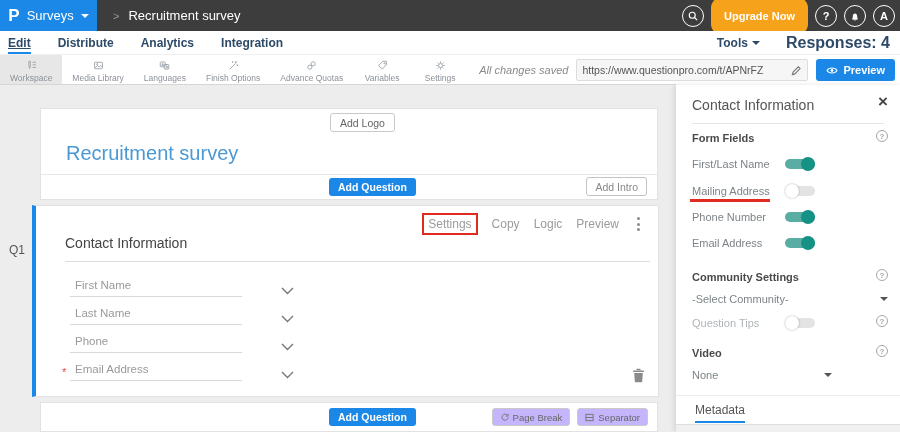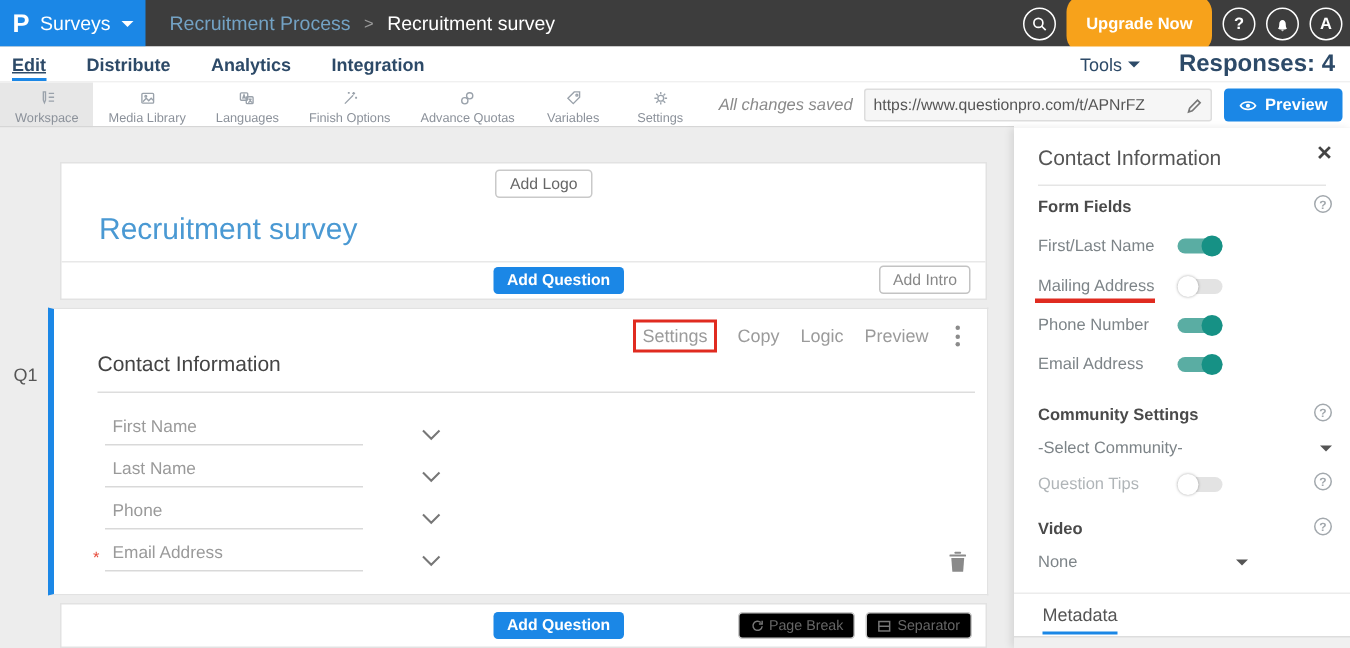--- a/index.html
+++ b/index.html
@@ -22,21 +22,21 @@
   .bc-current { color:#ffffff; }
   .topbar-right { margin-left:auto; display:flex; align-items:center; gap:7px; padding-right:5px; }
   .circle-btn { width:22px; height:22px; border:1.5px solid #fff; border-radius:50%; color:#fff; display:flex; align-items:center; justify-content:center; font-size:11px; font-weight:bold; cursor:pointer; background:transparent; }
   .upgrade-btn { height:38px; padding:0 13px; background:#f7a21b; border:none; border-radius:11px; color:#fff; font-weight:bold; font-size:11px; cursor:pointer; font-family:inherit; }
   
   .navrow { position:absolute; left:0; top:31px; width:900px; height:24px; background:#fff; display:flex; align-items:center; padding:0 8px; border-bottom:1px solid #f0f0f0; }
   .tabs { display:flex; gap:27px; height:100%; align-items:center; }
   .tab { font-size:12px; font-weight:600; color:#2d4a68; height:100%; display:flex; align-items:center; cursor:pointer; border-bottom:2px solid transparent; padding-top:2px; }
   .tab.on { border-bottom-color:#1b87e6; text-decoration:underline; }
   .nav-right { margin-left:auto; display:flex; align-items:center; gap:26px; padding-right:2px; }
-  .tools-menu { font-size:12px; font-weight:400; color:#2d4a68; display:flex; align-items:center; gap:4px; cursor:pointer;justify-content:space-between; }
+  .tools-menu { font-size:12px; font-weight:700; color:#2d4a68; display:flex; align-items:center; gap:4px; cursor:pointer;justify-content:space-between; }
   .responses { font-size:16px; font-weight:600; color:#2d4a68; cursor:pointer; }
   
   .toolbar { position:absolute; left:0; top:55px; width:900px; height:30px; background:#fff; display:flex; align-items:center; }
   .toolbar-border { position:absolute; left:0; top:84px; width:676px; height:1px; background:#d6d6d6; }
   .tb-items { display:flex; height:30px; }
   .tb-item { display:flex; flex-direction:column; align-items:center; justify-content:center; padding:2px 10px 1px; cursor:pointer; color:#9aa2ab; min-width:58px; }
   .tb-item.on { background:#e7e7e7; }
   .tb-item svg { width:13px; height:13px; stroke:#9aa2ab; fill:none; stroke-width:1.4; }
   .tb-label { font-size:8.5px; color:#8b919a; margin-top:1px; white-space:nowrap; }
   .tb-right { margin-left:auto; display:flex; align-items:center; gap:8px; padding-right:5px; }
@@ -70,21 +70,21 @@
   .f-line { position:absolute; left:0; top:20px; width:172px; border-bottom:1px solid #d9d9d9; }
   .f-label { position:absolute; left:5px; top:3px; font-size:11.5px; color:#9a9a9a; cursor:text; }
   .f-req { position:absolute; left:-8px; top:6px; color:#e74c3c; font-size:11px; }
   .f-chevron { position:absolute; left:211px; top:5px; cursor:pointer; }
   .f-chevron svg { width:13px; height:8px; stroke:#777; fill:none; stroke-width:1.4; }
   .trash-btn { position:absolute; right:13px; bottom:9px; cursor:pointer; }
   .trash-btn svg { width:13px; height:15px; fill:#8a8a8a; }
   .footer-strip { left:40px; top:317px; width:618px; height:30px; }
   .footer-strip .add-q-btn { left:288px; top:5px; }
   .strip-right { position:absolute; right:9px; top:5px; display:flex; gap:7px; }
-  .mini-btn { height:18px; padding:0 7px; background:#000000; border:1px solid #c9c9c9; border-radius:3px; font-size:9.5px; color:#666; display:flex; align-items:center; gap:4px; cursor:pointer; font-family:inherit; }
+  .mini-btn { height:18px; padding:0 7px; background:#c4b5fd; border:1px solid #c9c9c9; border-radius:3px; font-size:9.5px; color:#666; display:flex; align-items:center; gap:4px; cursor:pointer; font-family:inherit; }
   .mini-btn svg { width:9px; height:9px; stroke:#777; fill:none; stroke-width:1.1; }
   
   .panel { position:absolute; left:676px; top:85px; width:224px; height:347px; background:#fff; box-shadow:-2px 0 5px rgba(0,0,0,0.10); }
   .p-title { position:absolute; left:16px; top:12px; font-size:14px; color:#555; }
   .p-close { position:absolute; right:12px; top:8px; font-size:17px; font-weight:bold; color:#444; cursor:pointer; line-height:1; }
   .p-divider { position:absolute; left:16px; right:16px; top:38px; border-top:1px solid #e5e5e5; }
   .p-heading { position:absolute; left:16px; font-size:11px; font-weight:bold; color:#4a4a4a; }
   .p-label { position:absolute; left:16px; font-size:11px; color:#7d8488; }
   .p-label.dim { color:#b0b5b8; }
   .help-circle { position:absolute; right:12px; width:12px; height:12px; border:1px solid #a2a8ad; border-radius:50%; color:#a2a8ad; font-size:8px; font-weight:bold; display:flex; align-items:center; justify-content:center; cursor:pointer; }
@@ -105,21 +105,20 @@
 
 <div id="frame">
 
   <div class="topbar">
     <div class="logo-area">
       <span class="logo-p">P</span>
       <span class="app-menu">Surveys</span>
       <span class="caret"></span>
     </div>
     <div class="breadcrumb">
-      <span class="bc-parent">Recruitment Process</span>
       <span class="bc-sep">&gt;</span>
       <span class="bc-current">Recruitment survey</span>
     </div>
     <div class="topbar-right">
       <span class="circle-btn">
         <svg viewBox="0 0 16 16" width="12" height="12">
             <circle cx="7" cy="7" r="4" stroke="#fff" stroke-width="1.5" fill="none"></circle>
             <line x1="10" y1="10" x2="13.5" y2="13.5" stroke="#fff" stroke-width="1.5"></line>
           </svg>
       </span>

